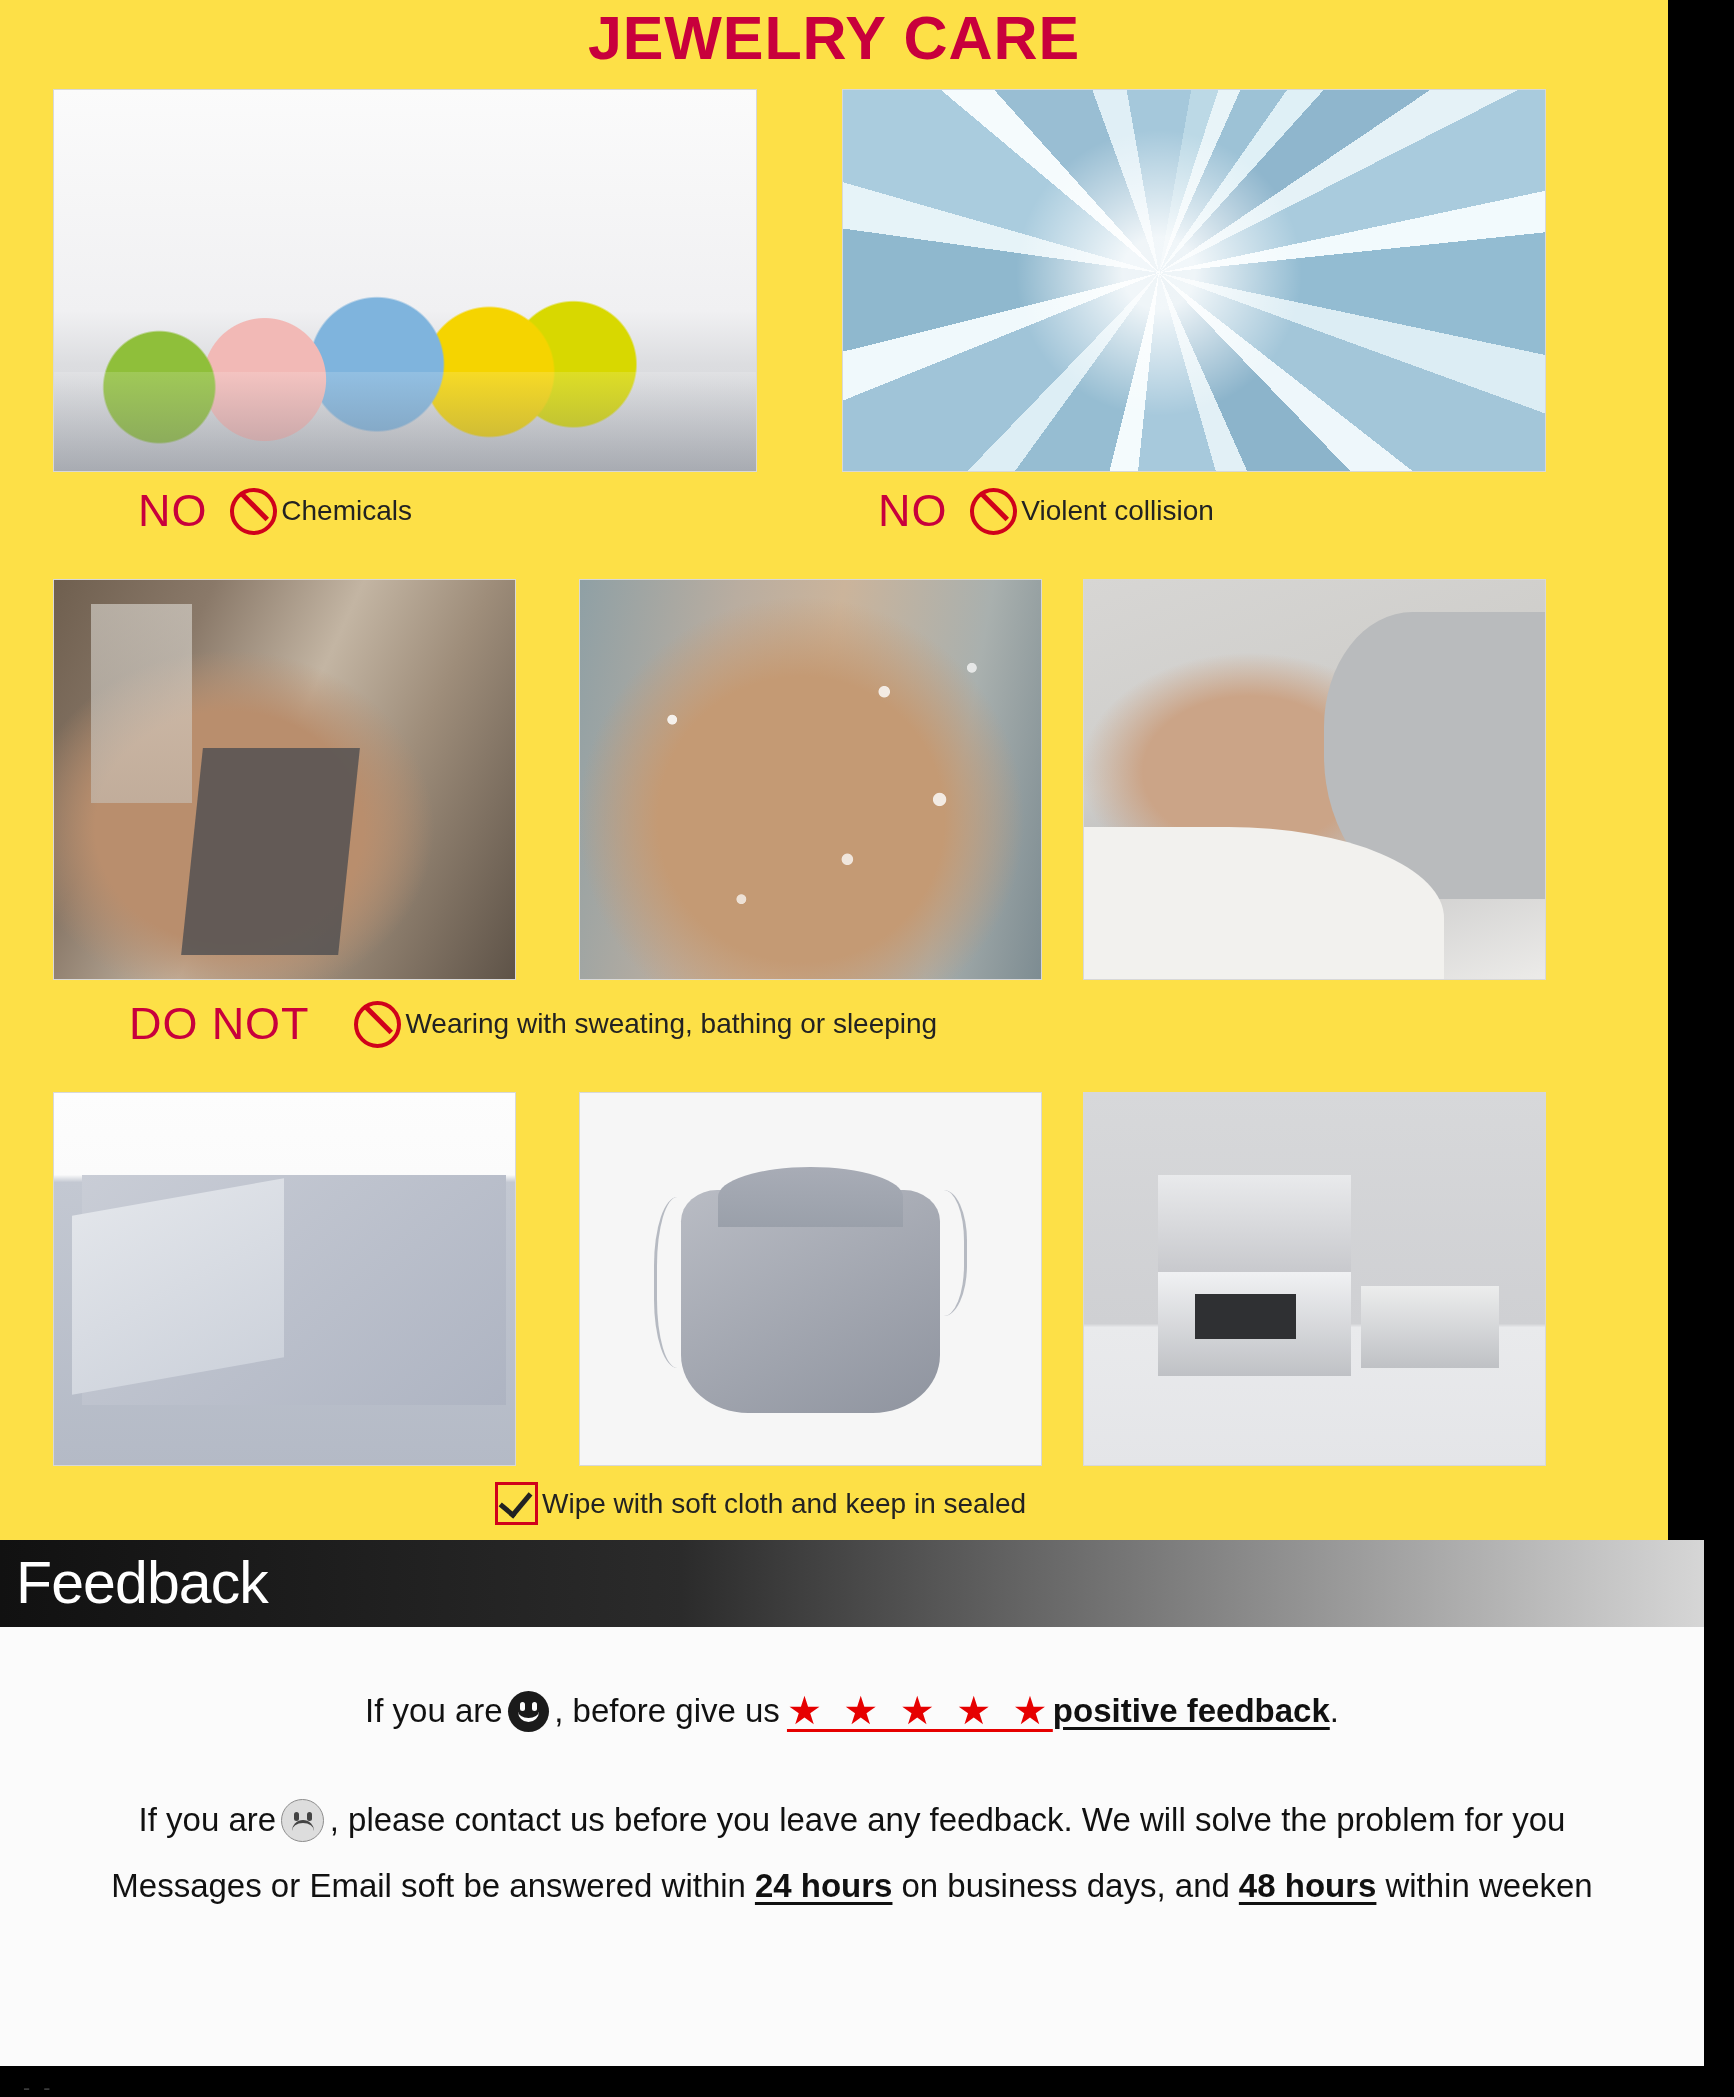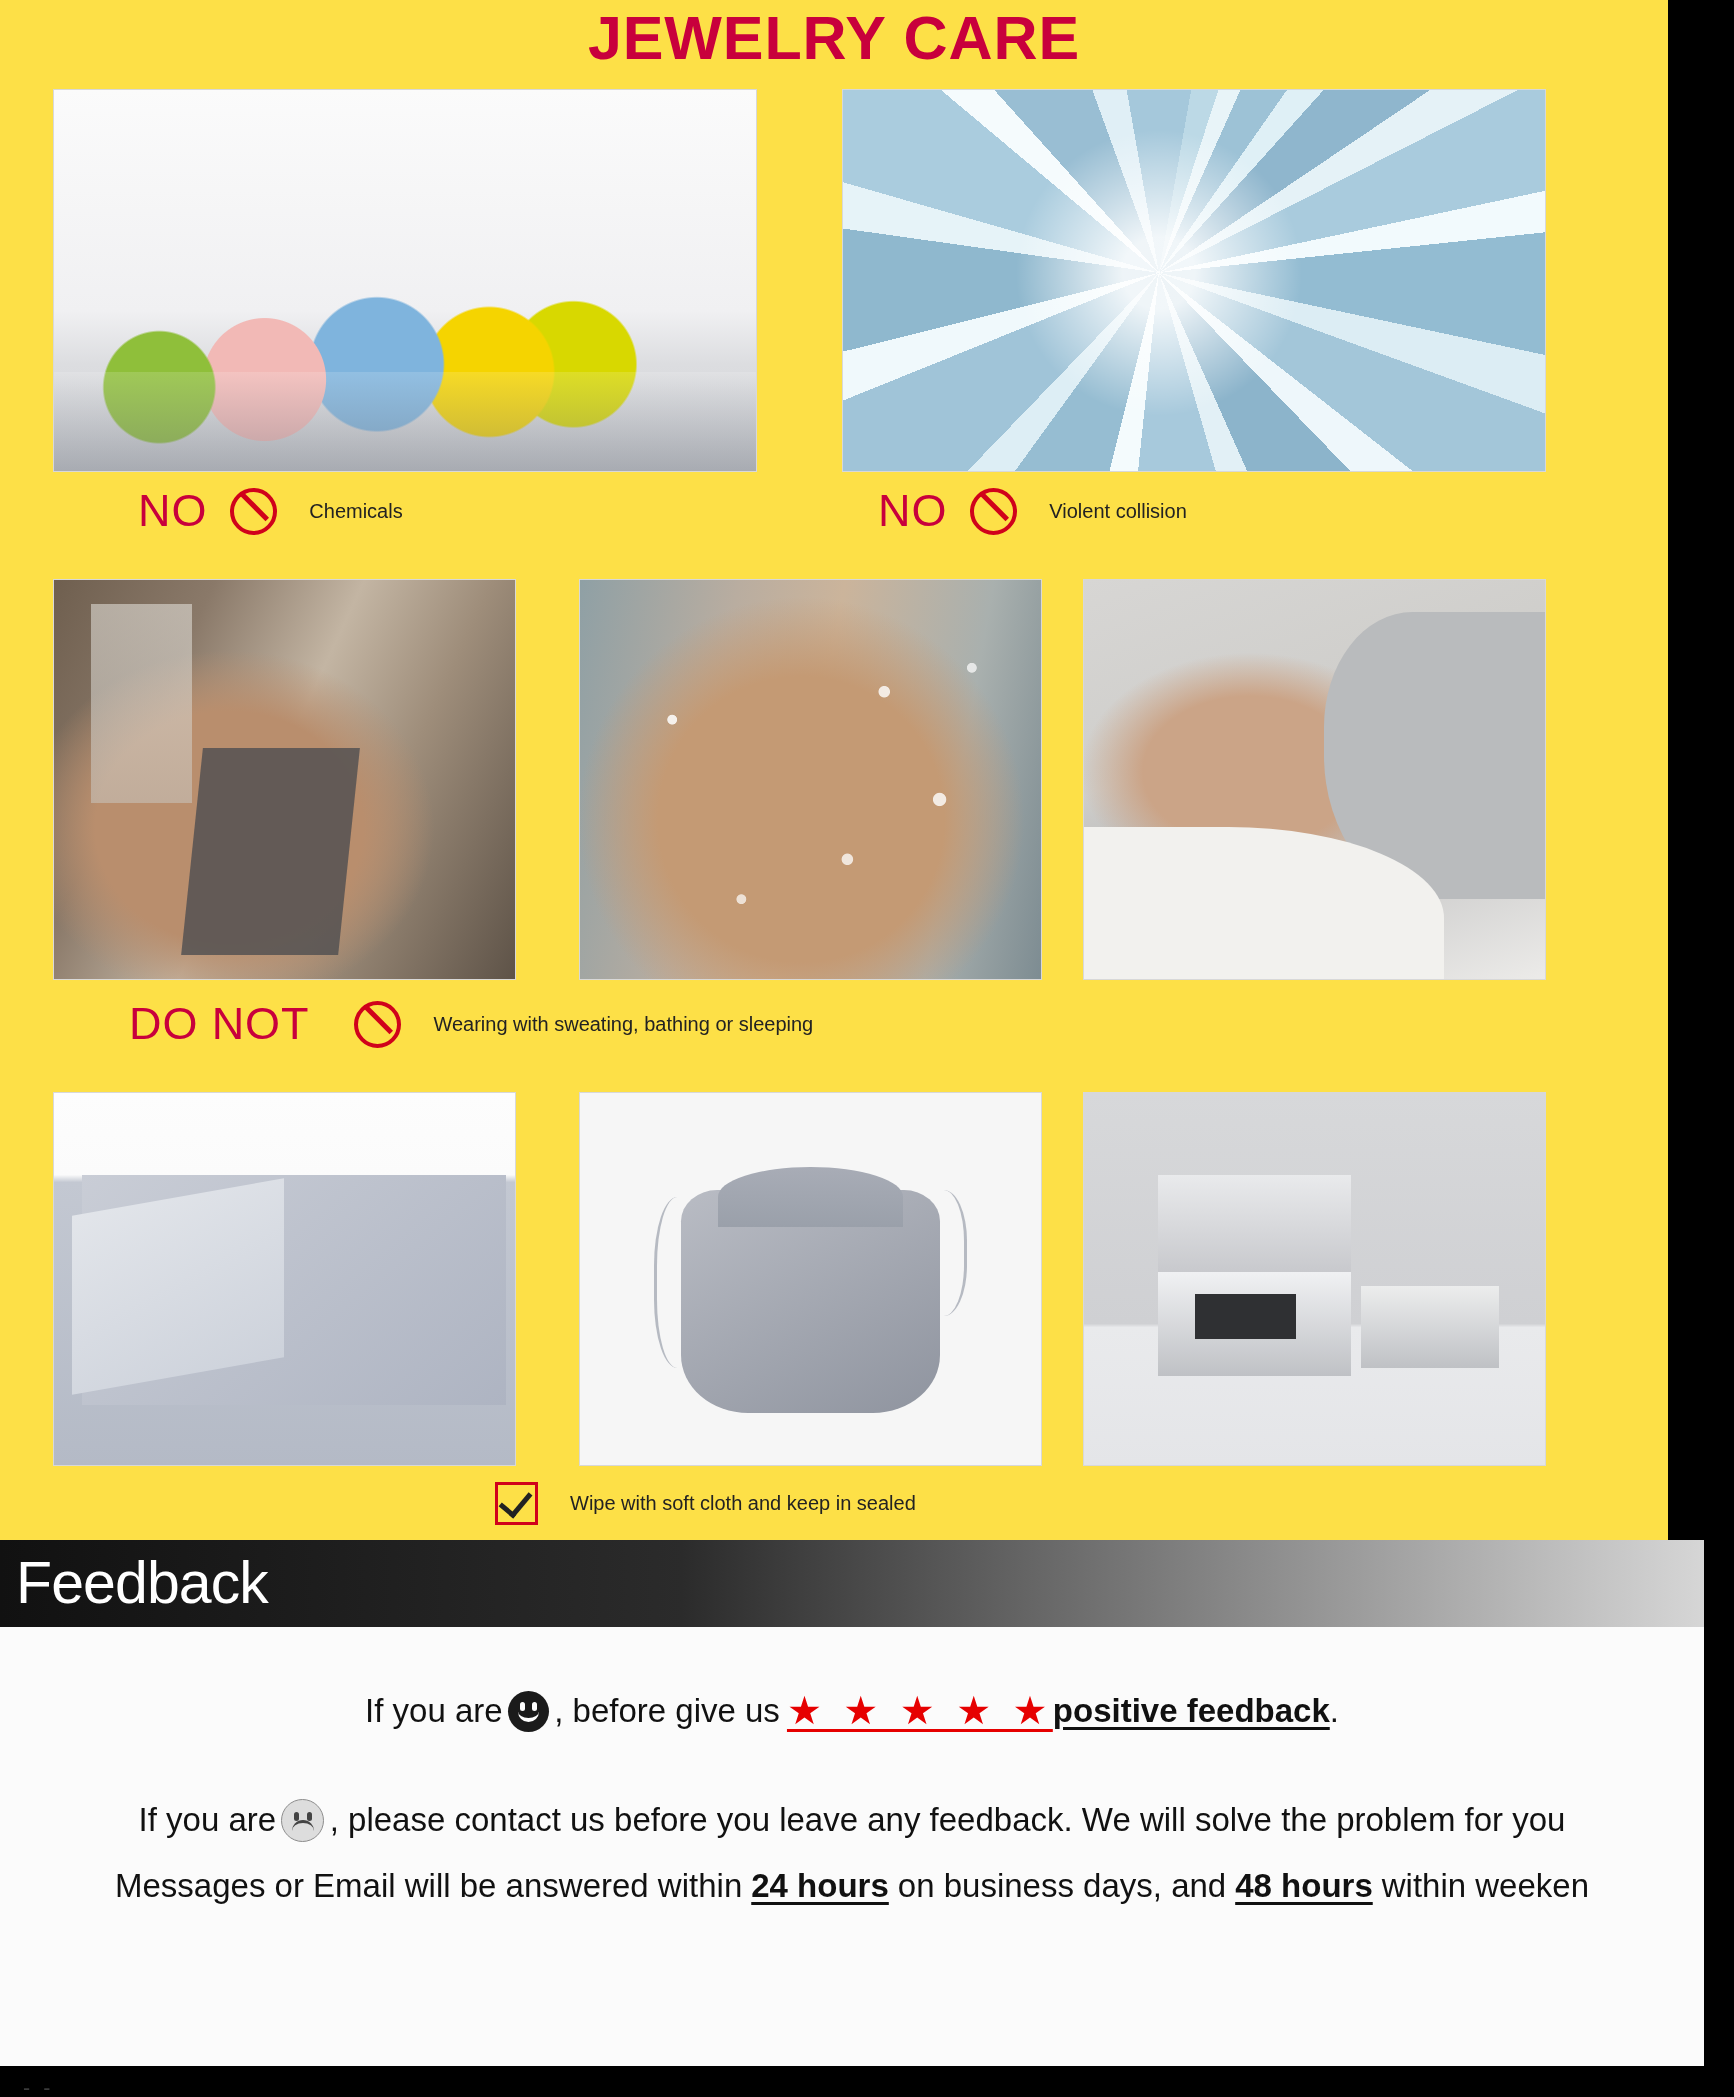--- a/index.html
+++ b/index.html
@@ -55,22 +55,22 @@
     align-items: center;
     white-space: nowrap;
   }
   .cap-no {
     color: #c8003c;
     font-size: 45px;
     letter-spacing: 0.9px;
   }
   .cap-text {
     color: #222;
-    font-size: 20px;
-    margin-left: 32px;
+    font-size: 28px;
+    margin-left: 4px;
   }
   .ban-icon {
     display: inline-block;
     width: 39px;
     height: 39px;
     border: 4.5px solid #d0021b;
     border-radius: 50%;
     position: relative;
     margin-left: 23px;
     flex: none;
@@ -352,21 +352,21 @@
       <span>If you are</span>
       <span class="smiley sad">
         <span class="eye l"></span>
           <span class="eye r"></span>
           <span class="mouth"></span>
       </span>
       <span>, please contact us before you leave any feedback. We will solve the problem for you</span>
     </div>
 
     <div class="fb-line" style="margin-top:12.5px;">
-      <span>Messages or Email will be answered within</span>
+      <span>Messages or Email soft be answered within</span>
       <span class="underline-b" style="margin:0 9px;">24 hours</span>
       <span>on business days, and</span>
       <span class="underline-b" style="margin:0 9px;">48 hours</span>
       <span>within weeken</span>
     </div>
 
   </div>
 </div>
 
 <div class="bottom-strip"></div>

